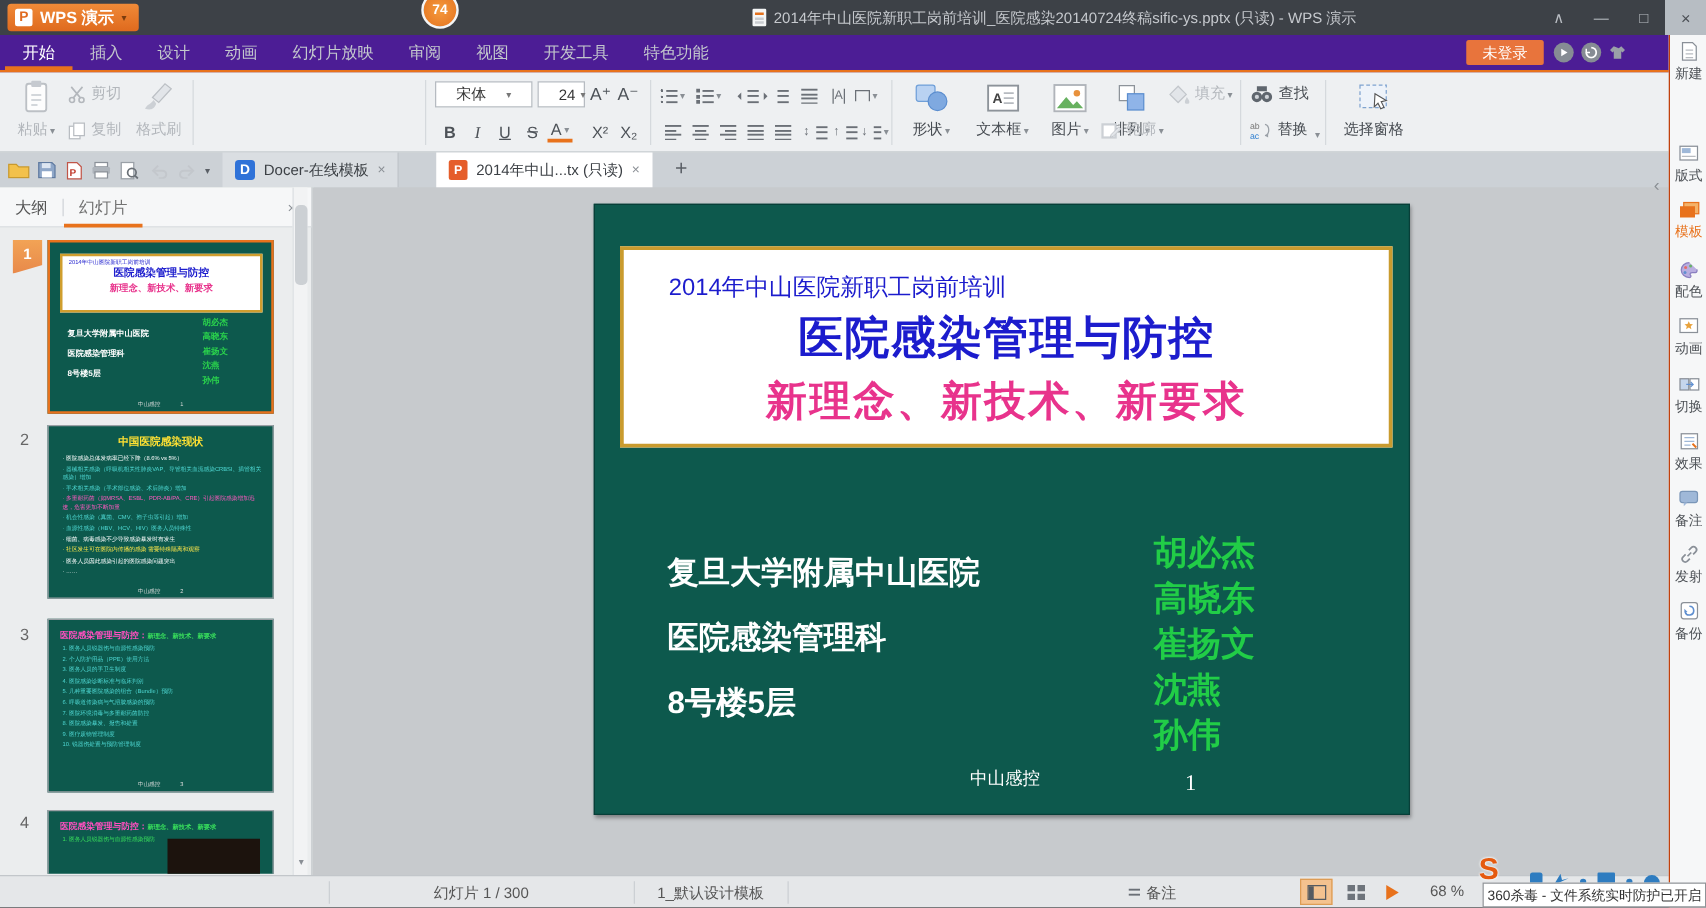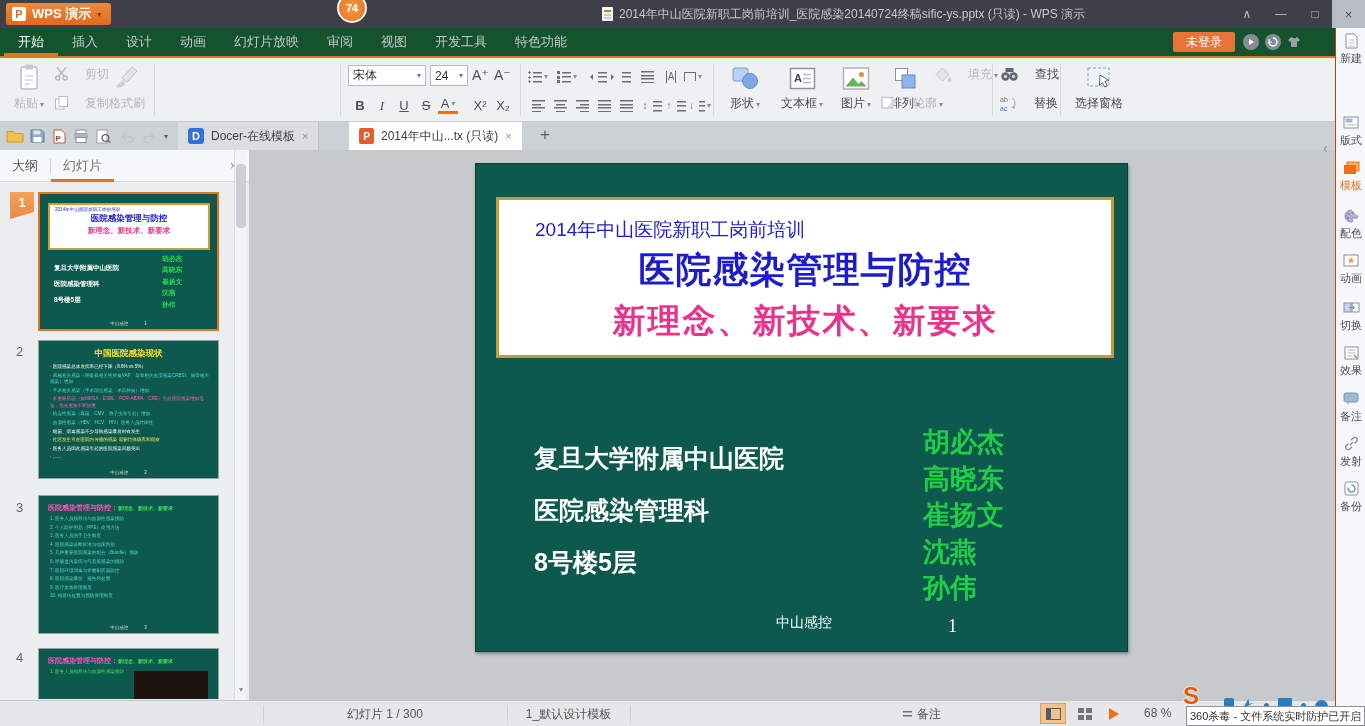--- a/index.html
+++ b/index.html
@@ -19,39 +19,39 @@
   display:flex;align-items:center;justify-content:center;z-index:5}
 #win-title{position:absolute;left:602px;top:0;height:28px;display:flex;align-items:center;gap:6px;color:#c6c9ce;font-size:12px}
 .file-ico{width:11px;height:14px;background:#f4f5f6;position:relative;border-radius:1px}
 .file-ico::after{content:"";position:absolute;left:2px;top:3px;width:7px;height:2px;background:#e4721f;box-shadow:0 4px 0 #c9ccd1,0 7px 0 #c9ccd1}
 #win-controls{position:absolute;right:33px;top:0;height:28px;display:flex;align-items:center;color:#b9bdc3}
 #win-controls span{width:34px;text-align:center;font-size:12px}
 #close-btn{position:absolute;right:0;top:0;width:33px;height:28px;background:#b7bdc3;color:#4a4e54;
   display:flex;align-items:center;justify-content:center;font-size:13px}
 
 
-#tabrow{position:absolute;left:0;top:28px;width:1335px;height:30px;background:#14532d;border-bottom:2px solid #e8721c}
+#tabrow{position:absolute;left:0;top:28px;width:1335px;height:30px;background:#4c1d95;border-bottom:2px solid #e8721c}
 #tabrow .tabs{display:flex;height:28px;padding-left:4px}
 #tabrow .rtab{padding:0 14px;display:flex;align-items:center;color:#c3c7cd;font-size:13px}
 #tabrow .rtab.active{color:#fff;box-shadow:inset 0 -3px 0 #e8721c}
 #login-btn{position:absolute;right:100px;top:4px;width:62px;height:20px;background:#e8743c;border-radius:2px;
   color:#fff;font-size:12px;display:flex;align-items:center;justify-content:center}
 .tr-circ{position:absolute;top:6px;width:16px;height:16px;border-radius:50%;background:#868c94;display:flex;align-items:center;justify-content:center}
 
 
 #ribbon{position:absolute;left:0;top:58px;width:1335px;height:64px;background:#eef0f2;border-bottom:1px solid #c6cbd0}
 .rsep{position:absolute;top:6px;width:1px;height:52px;background:#d5d9dd}
 .rbig{position:absolute;top:1px;text-align:center;font-size:12px;color:#474c52}
 .rbig .ric{height:32px;display:flex;align-items:flex-end;justify-content:center}
 .rbig .lbl{display:block;margin-top:4px;white-space:nowrap}
-.rsm{position:absolute;display:flex;align-items:flex-start;gap:16px;font-size:12px;color:#474c52;white-space:nowrap}
+.rsm{position:absolute;display:flex;align-items:flex-end;gap:4px;font-size:12px;color:#474c52;white-space:nowrap}
 .dis{color:#b3b7bc!important}
 .dd::after{content:"▾";font-size:8px;color:#8a8f95;margin-left:2px}
 .combo{position:absolute;top:7px;height:21px;background:#fff;border:1px solid #b6bbc1;display:flex;align-items:center;
-  padding:0 4px;font-size:12px;color:#333}
+  padding:0 16px;font-size:12px;color:#333}
 .combo .car{margin-left:auto;font-size:8px;color:#777;padding-left:4px}
 .fbtn{position:absolute;top:37px;width:20px;height:21px;display:flex;align-items:center;justify-content:center;font-size:13px;color:#4d5258}
 .fico{position:absolute;width:22px;height:21px;display:flex;align-items:center;justify-content:center}
 
 
 .lni{width:14px;height:13px;background-repeat:no-repeat;display:inline-block}
 .i-bul{background-image:radial-gradient(circle,#6b7077 45%,transparent 55%),radial-gradient(circle,#6b7077 45%,transparent 55%),radial-gradient(circle,#6b7077 45%,transparent 55%),linear-gradient(#6b7077 0 0),linear-gradient(#6b7077 0 0),linear-gradient(#6b7077 0 0);
   background-size:3px 3px,3px 3px,3px 3px,9px 1.5px,9px 1.5px,9px 1.5px;
   background-position:0 1px,0 5.5px,0 10px,5px 1.6px,5px 6.1px,5px 10.6px}
 .i-num{background-image:linear-gradient(#6b7077 0 0),linear-gradient(#6b7077 0 0),linear-gradient(#6b7077 0 0),linear-gradient(#6b7077 0 0),linear-gradient(#6b7077 0 0),linear-gradient(#6b7077 0 0);

